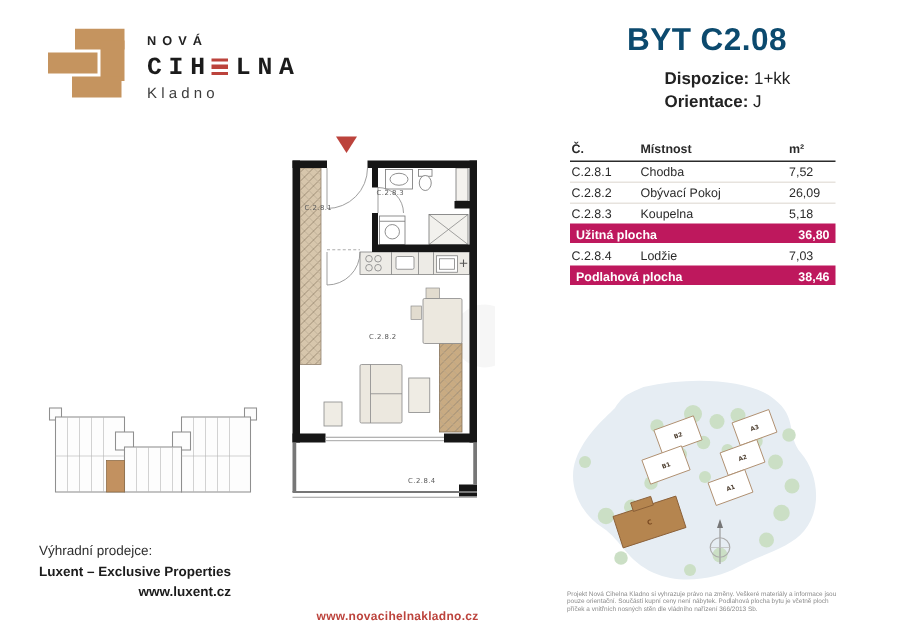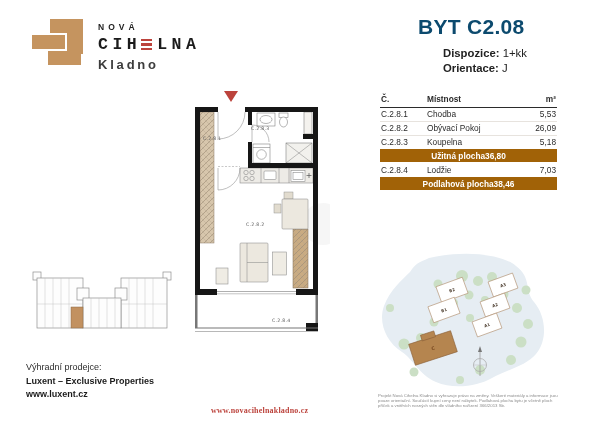--- a/index.html
+++ b/index.html
@@ -9,51 +9,51 @@
   
   .logo{position:absolute;left:25px;top:19px;display:flex;align-items:flex-start;}
   .logo-bricks{display:block;}
   .logo-text{margin-left:13px;padding-top:3px;}
   .logo-nova{font-size:8.5px;font-weight:700;letter-spacing:4px;color:#222;}
   .logo-main{display:flex;align-items:center;margin-top:3px;font-size:16.5px;font-weight:800;
              letter-spacing:4.5px;color:#1b1b1b;font-family:Liberation Mono, monospace;}
   .logo-ebars{display:inline-flex;flex-direction:column;justify-content:center;gap:1.8px;
               width:11px;height:12px;margin:0 5px 0 0;}
   .logo-ebars span{display:block;height:2.8px;background:#BC433C;}
-  .logo-city{margin-top:3px;font-size:13px;font-weight:700;letter-spacing:2.8px;color:#3c3c3c;}
+  .logo-city{margin-top:3px;font-size:10px;font-weight:400;letter-spacing:2.8px;color:#3c3c3c;}
 
   
   .title-block{position:absolute;left:418px;top:15px;}
   .title-block h1{margin:0;font-size:21px;font-weight:800;letter-spacing:.3px;color:#0c4a6e;}
   .specs{margin-top:7px;}
   .spec-line{font-size:11.3px;line-height:15px;color:#222;padding-left:25px;}
   .spec-line b{font-weight:800;}
 
   
   .rt{position:absolute;left:380px;top:93px;width:177px;font-size:8.3px;color:#2a2a2a;}
   .rt-header{display:flex;align-items:flex-end;padding:1px 1px 3px 1px;font-weight:700;
              border-bottom:1.6px solid #2b2b2b;}
   .rt-row{display:flex;align-items:center;height:12.8px;padding:0 1px;}
   .rt-row.sep{border-bottom:1px solid #e7e3de;}
   .col-num{width:46px;}
   .col-room{flex:1;}
-  .col-area{margin-left:auto;text-align:right;min-width:30px;}
-  .rt-band{display:flex;align-items:center;justify-content:center;height:13px;
-           margin:1px 0;background:#a16207;color:#fff;font-weight:700;padding:0 4px;}
+  .col-area{margin-left:auto;text-align:left;min-width:30px;}
+  .rt-band{display:flex;align-items:center;justify-content:space-between;height:13px;
+           margin:1px 0;background:#be185d;color:#fff;font-weight:700;padding:0 4px;}
 
   
   .floorplan{position:absolute;left:185px;top:82px;}
   .overview{position:absolute;left:27px;top:262px;}
   .siteplan{position:absolute;left:374px;top:250px;}
 
   
   .footer-left{position:absolute;left:26px;top:361px;font-size:9px;line-height:13.5px;color:#2e2e2e;}
-  .footer-left .b{font-weight:700;color:#1b1b1b;}
+  .footer-left .b{font-weight:700;color:#1b1b1b;text-align:right;}
   .footer-url{position:absolute;left:211px;top:406px;font-size:8px;font-weight:700;
-              letter-spacing:.2px;color:#BC433C;font-family:Liberation Serif, serif;}
+              letter-spacing:.2px;color:#BC433C;}
   .fineprint{position:absolute;left:378px;top:393px;width:183px;font-size:4.3px;
              line-height:5.2px;color:#8b8b8b;text-align:left;}
 
   svg text{font-family:"DejaVu Sans",sans-serif;}
 </style>
 </head>
 <body>
 
 <div class="page">
 
@@ -97,21 +97,21 @@
 
   <div class="rt">
     <div class="rt-header">
       <span class="col-num">Č.</span>
       <span class="col-room">Místnost</span>
       <span class="col-area">m²</span>
     </div>
     <div class="rt-row sep">
       <span class="col-num">C.2.8.1</span>
       <span class="col-room">Chodba</span>
-      <span class="col-area">5,53</span>
+      <span class="col-area">7,52</span>
     </div>
     <div class="rt-row sep">
       <span class="col-num">C.2.8.2</span>
       <span class="col-room">Obývací Pokoj</span>
       <span class="col-area">26,09</span>
     </div>
     <div class="rt-row">
       <span class="col-num">C.2.8.3</span>
       <span class="col-room">Koupelna</span>
       <span class="col-area">5,18</span>

